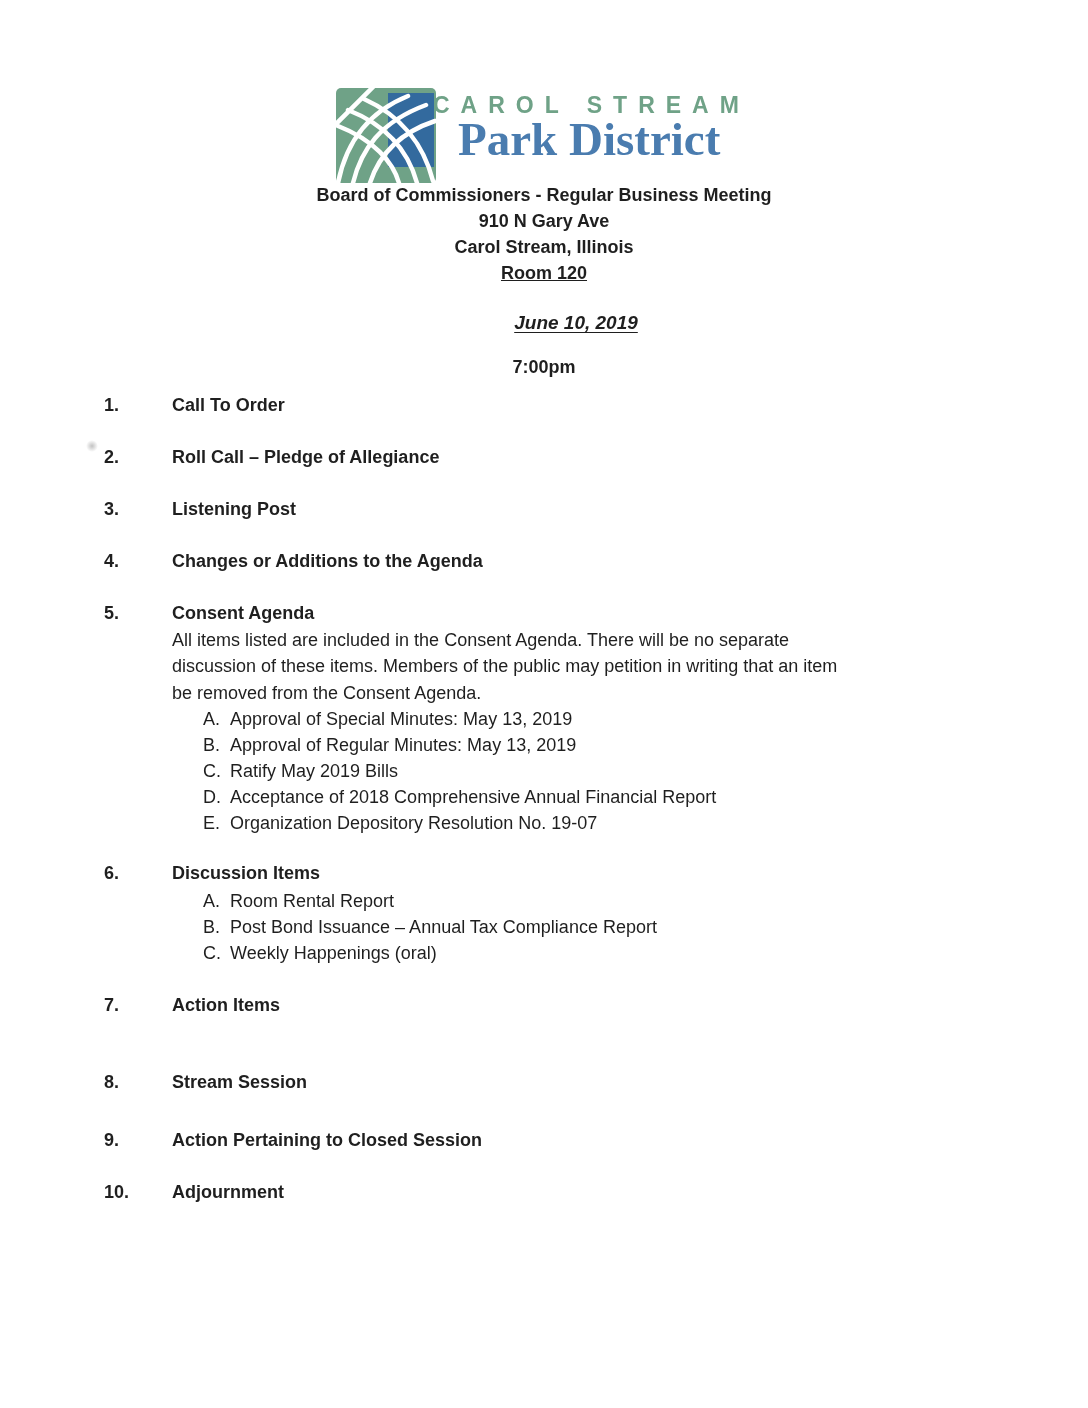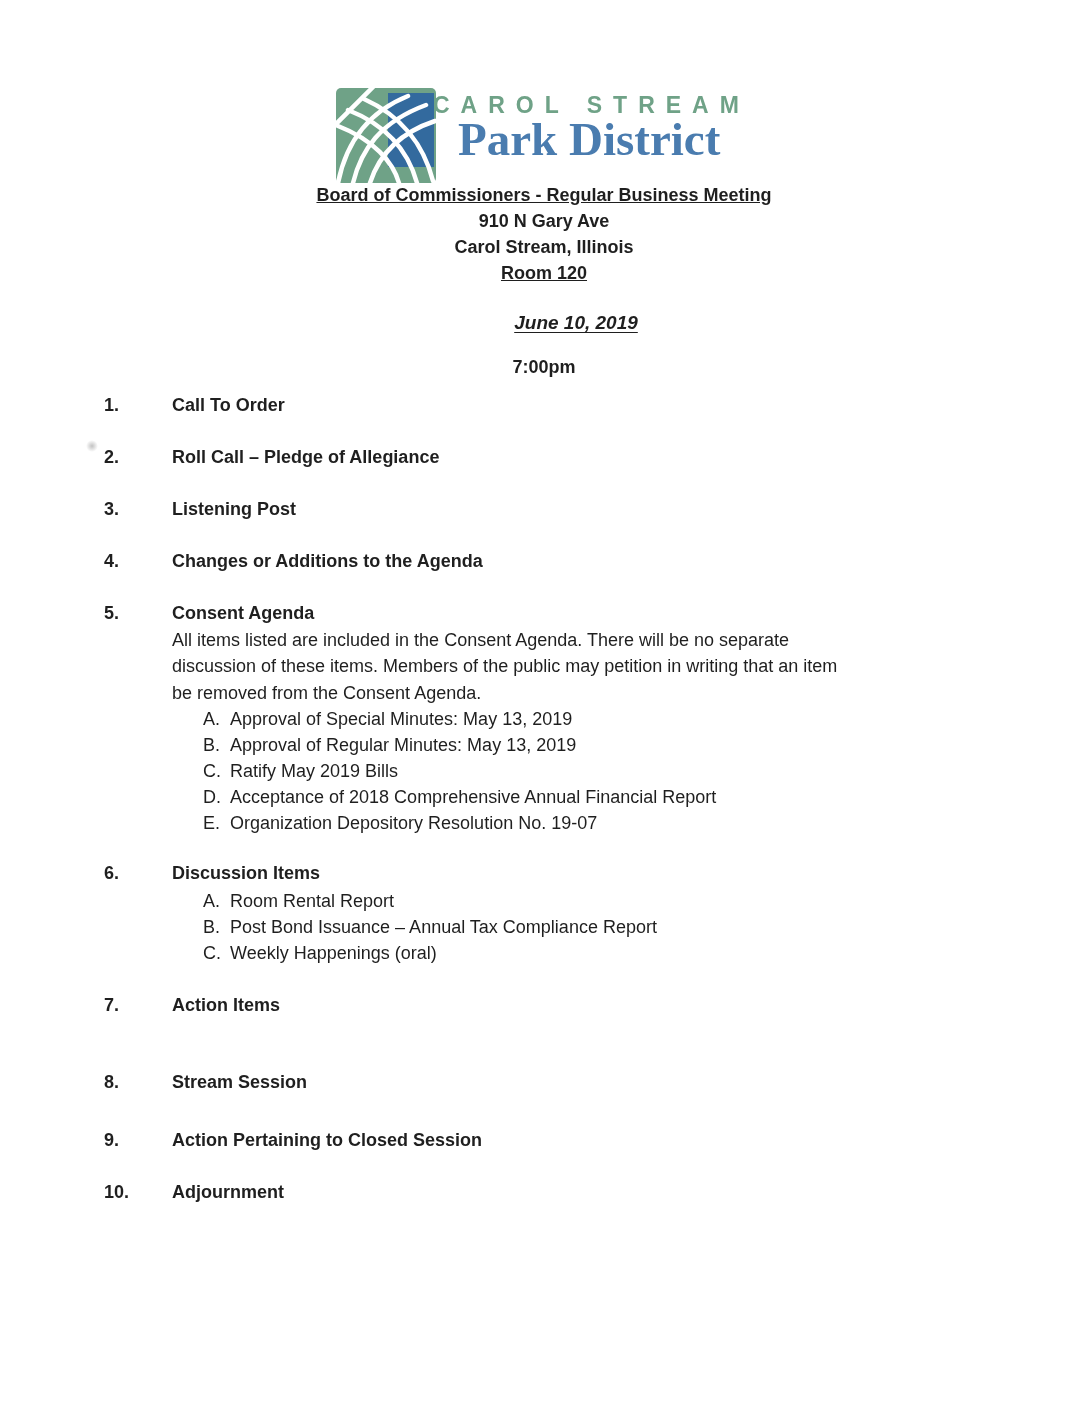--- a/index.html
+++ b/index.html
@@ -51,21 +51,21 @@
   .center-line {
     position: absolute;
     left: 0;
     width: 1088px;
     text-align: center;
     font-size: 18px;
     font-weight: bold;
     line-height: 22px;
     color: #1f1f1f;
   }
-  .hl1 { top: 184px; text-decoration: underline; }
+  .hl1 { top: 184px; }
   .hl2 { top: 210px; }
   .hl3 { top: 236px; }
   .hl4 { top: 262px; text-decoration: underline; }
   .date-line {
     top: 312px;
     font-size: 19px;
     font-style: italic;
     padding-left: 32px;
   }
   .date-line span {

